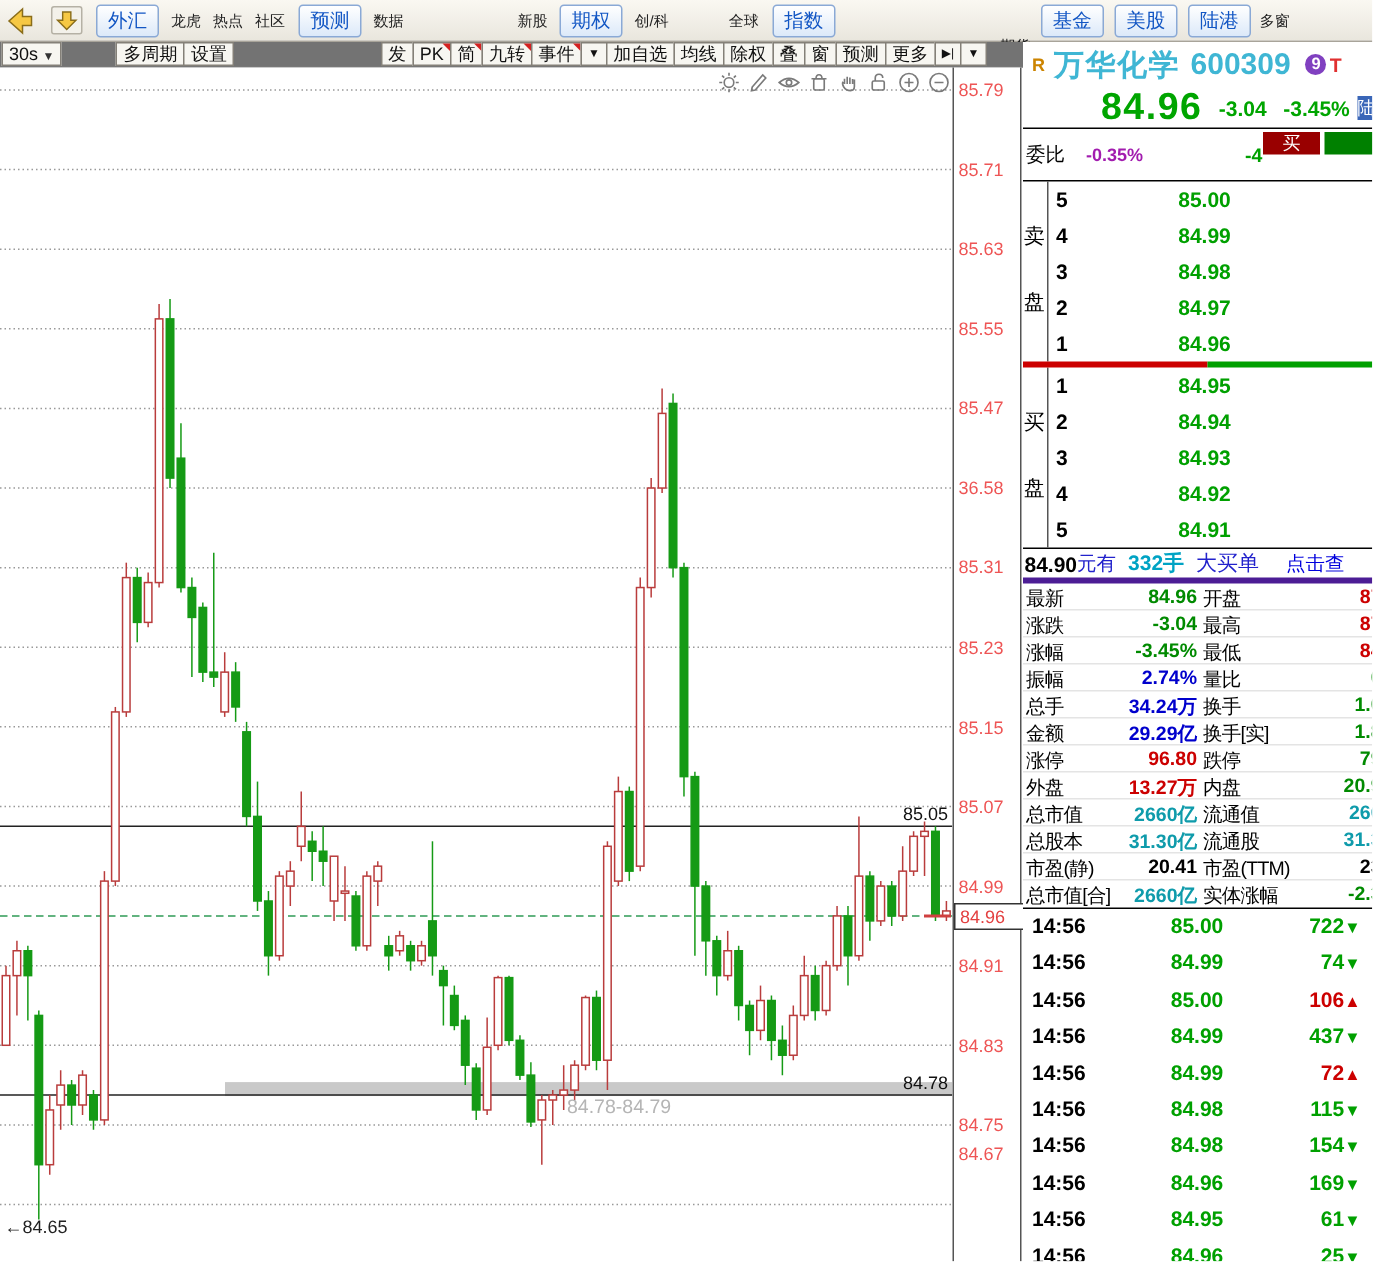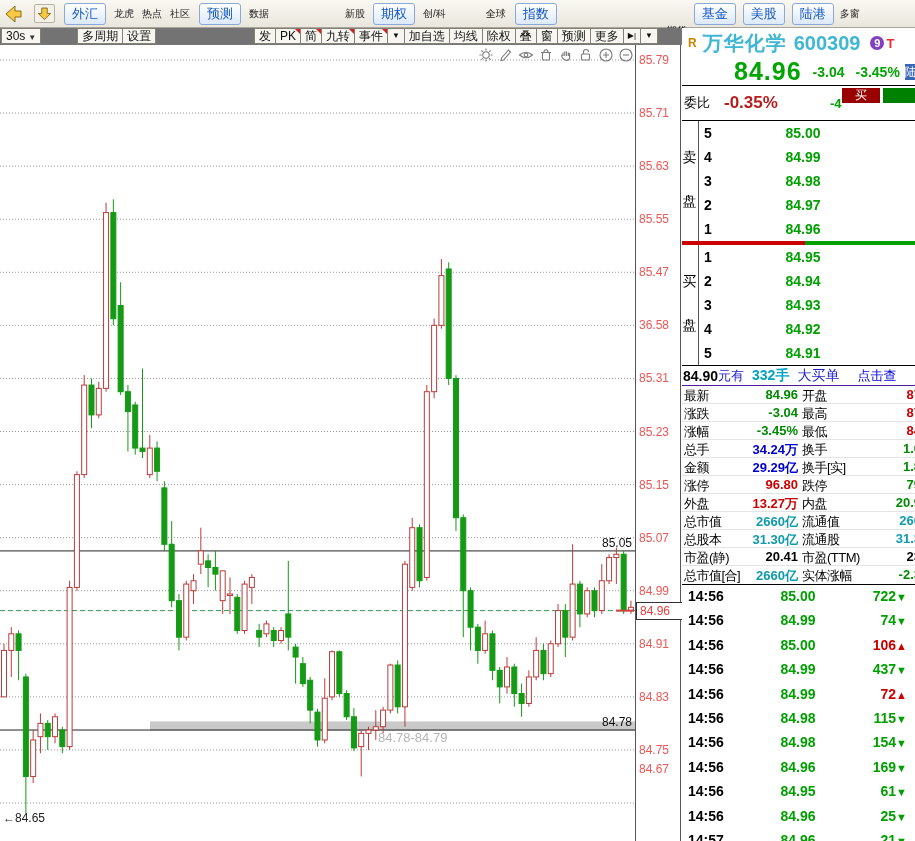--- a/index.html
+++ b/index.html
@@ -42,35 +42,35 @@
        text-align:center;line-height:14px;margin-left:10px;}
   .p-t{color:#e03030;font-size:13px;font-weight:bold;margin-left:2px;}
   .p-price{height:27px;display:flex;align-items:center;}
   .p-last{color:#00a500;font-size:25px;font-weight:bold;margin-left:52px;letter-spacing:1px;}
   .p-chg,.p-pct{color:#00a500;font-size:14px;font-weight:bold;margin-left:11px;}
   .p-board{background:#3a66b8;color:#fff;font-size:12px;width:16px;height:16px;line-height:16px;
            text-align:center;margin-left:5px;}
   .p-weibi{height:36px;border-top:1px solid #000;border-bottom:1px solid #000;position:relative;
            display:flex;align-items:center;box-sizing:border-box;}
   .w-lb{font-size:13px;color:#000;margin-left:2px;}
-  .w-v{color:#b91c1c;font-size:17px;font-weight:bold;position:absolute;left:42px;}
+  .w-v{color:#a21caf;font-size:12px;font-weight:bold;position:absolute;left:42px;}
   .w-d{color:#00a000;font-size:13px;font-weight:bold;position:absolute;left:148px;}
   .w-buy{position:absolute;left:160px;top:2px;width:38px;height:15px;background:#990000;color:#fff;
          font-size:12px;text-align:center;line-height:15px;}
   .w-sell{position:absolute;left:201px;top:2px;width:40px;height:15px;background:#008000;}
   .book{position:relative;border-bottom:1px solid #000;}
   .b-side{position:absolute;left:0;width:15px;color:#000;font-size:14px;text-align:center;}
   .b-rows{margin-left:16px;border-left:1px solid #555;}
   .b-row{height:24px;display:flex;align-items:center;position:relative;}
   .b-n{font-size:14px;font-weight:bold;color:#000;margin-left:5px;}
   .b-p{position:absolute;left:72px;width:64px;text-align:center;font-size:14px;font-weight:bold;color:#00a000;}
   .b-bar{height:4px;display:flex;}
   .b-bar .rr{background:#cc0000;width:53%;}
   .b-bar .gg{background:#00a000;flex:1;}
-  .bigorder{height:19px;border-bottom:1px solid #4c1d95;display:flex;align-items:center;white-space:nowrap;overflow:hidden;}
+  .bigorder{height:19px;border-bottom:4px solid #4c1d95;display:flex;align-items:center;white-space:nowrap;overflow:hidden;}
   .bo-p{font-size:14px;font-weight:bold;color:#000;margin-left:1px;}
   .bo-u{font-size:13px;color:#2222cc;}
   .bo-l{font-size:14px;font-weight:bold;color:#00a3c4;margin-left:8px;}
   .bo-b{font-size:14px;color:#2222cc;margin-left:8px;}
   .bo-a{font-size:13px;color:#0000dd;margin-left:18px;}
   .stats{border-bottom:1px solid #000;}
   .st-row{height:18px;position:relative;border-bottom:1px solid #e4e4e4;box-sizing:border-box;}
   .st-row:last-child{border-bottom:none;}
   .st-l1{position:absolute;left:2px;top:1px;font-size:13px;color:#000;letter-spacing:-0.5px;}
   .st-v1{position:absolute;left:40px;top:1px;width:76px;text-align:right;font-size:13px;font-weight:bold;}
@@ -499,20 +499,26 @@
           <span class="st-l2">最高</span>
           <span class="st-v2 v-red">87</span>
         </div>
         <div class="st-row">
           <span class="st-l1">涨幅</span>
           <span class="st-v1 v-green">-3.45%</span>
           <span class="st-l2">最低</span>
           <span class="st-v2 v-red">84</span>
         </div>
         <div class="st-row">
+          <span class="st-l1">振幅</span>
+          <span class="st-v1 v-blue">2.74%</span>
+          <span class="st-l2">量比</span>
+          <span class="st-v2 v-green">0</span>
+        </div>
+        <div class="st-row">
           <span class="st-l1">总手</span>
           <span class="st-v1 v-blue">34.24万</span>
           <span class="st-l2">换手</span>
           <span class="st-v2 v-green">1.0</span>
         </div>
         <div class="st-row">
           <span class="st-l1">金额</span>
           <span class="st-v1 v-blue">29.29亿</span>
           <span class="st-l2">换手[实]</span>
           <span class="st-v2 v-green">1.8</span>

